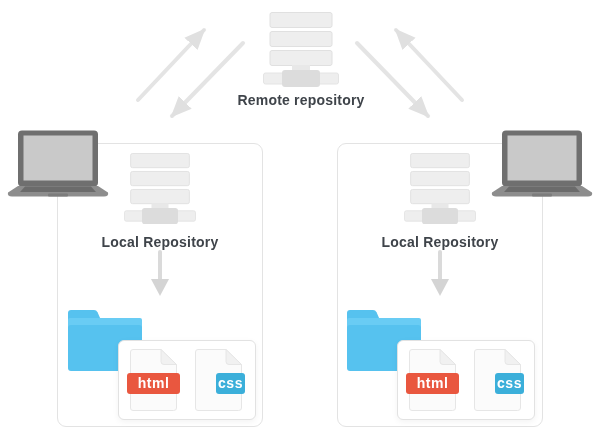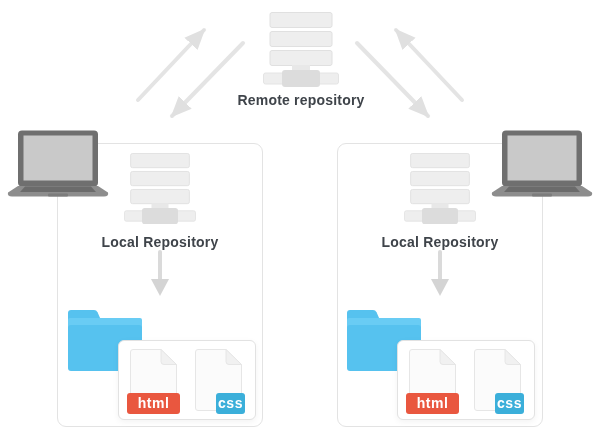--- a/index.html
+++ b/index.html
@@ -27,21 +27,21 @@
   
   .files-card {
     position:absolute; top:340px; width:136px; height:78px;
     background:#ffffff; border:1px solid #e2e2e2; border-radius:6px;
     box-shadow:0 2px 6px rgba(0,0,0,.05);
   }
   .file { position:absolute; top:8px; width:47px; height:62px; }
   .file.f-html { left:11px; }
   .file.f-css  { left:76px; }
   .badge {
-    position:absolute; left:-3px; right:-3px; top:44px; height:21px;
+    position:absolute; left:-3px; right:-3px; top:24px; height:21px;
     line-height:21px; border-radius:3px; text-align:center;
     color:#ffffff; font-weight:700; font-size:14px; letter-spacing:.5px;
   }
   .badge-html { background:#e9573f; }
   .badge-css  { background:#3bafda;margin-left:24px; }
 
   svg { display:block; }
 </style>
 </head>
 <body>

